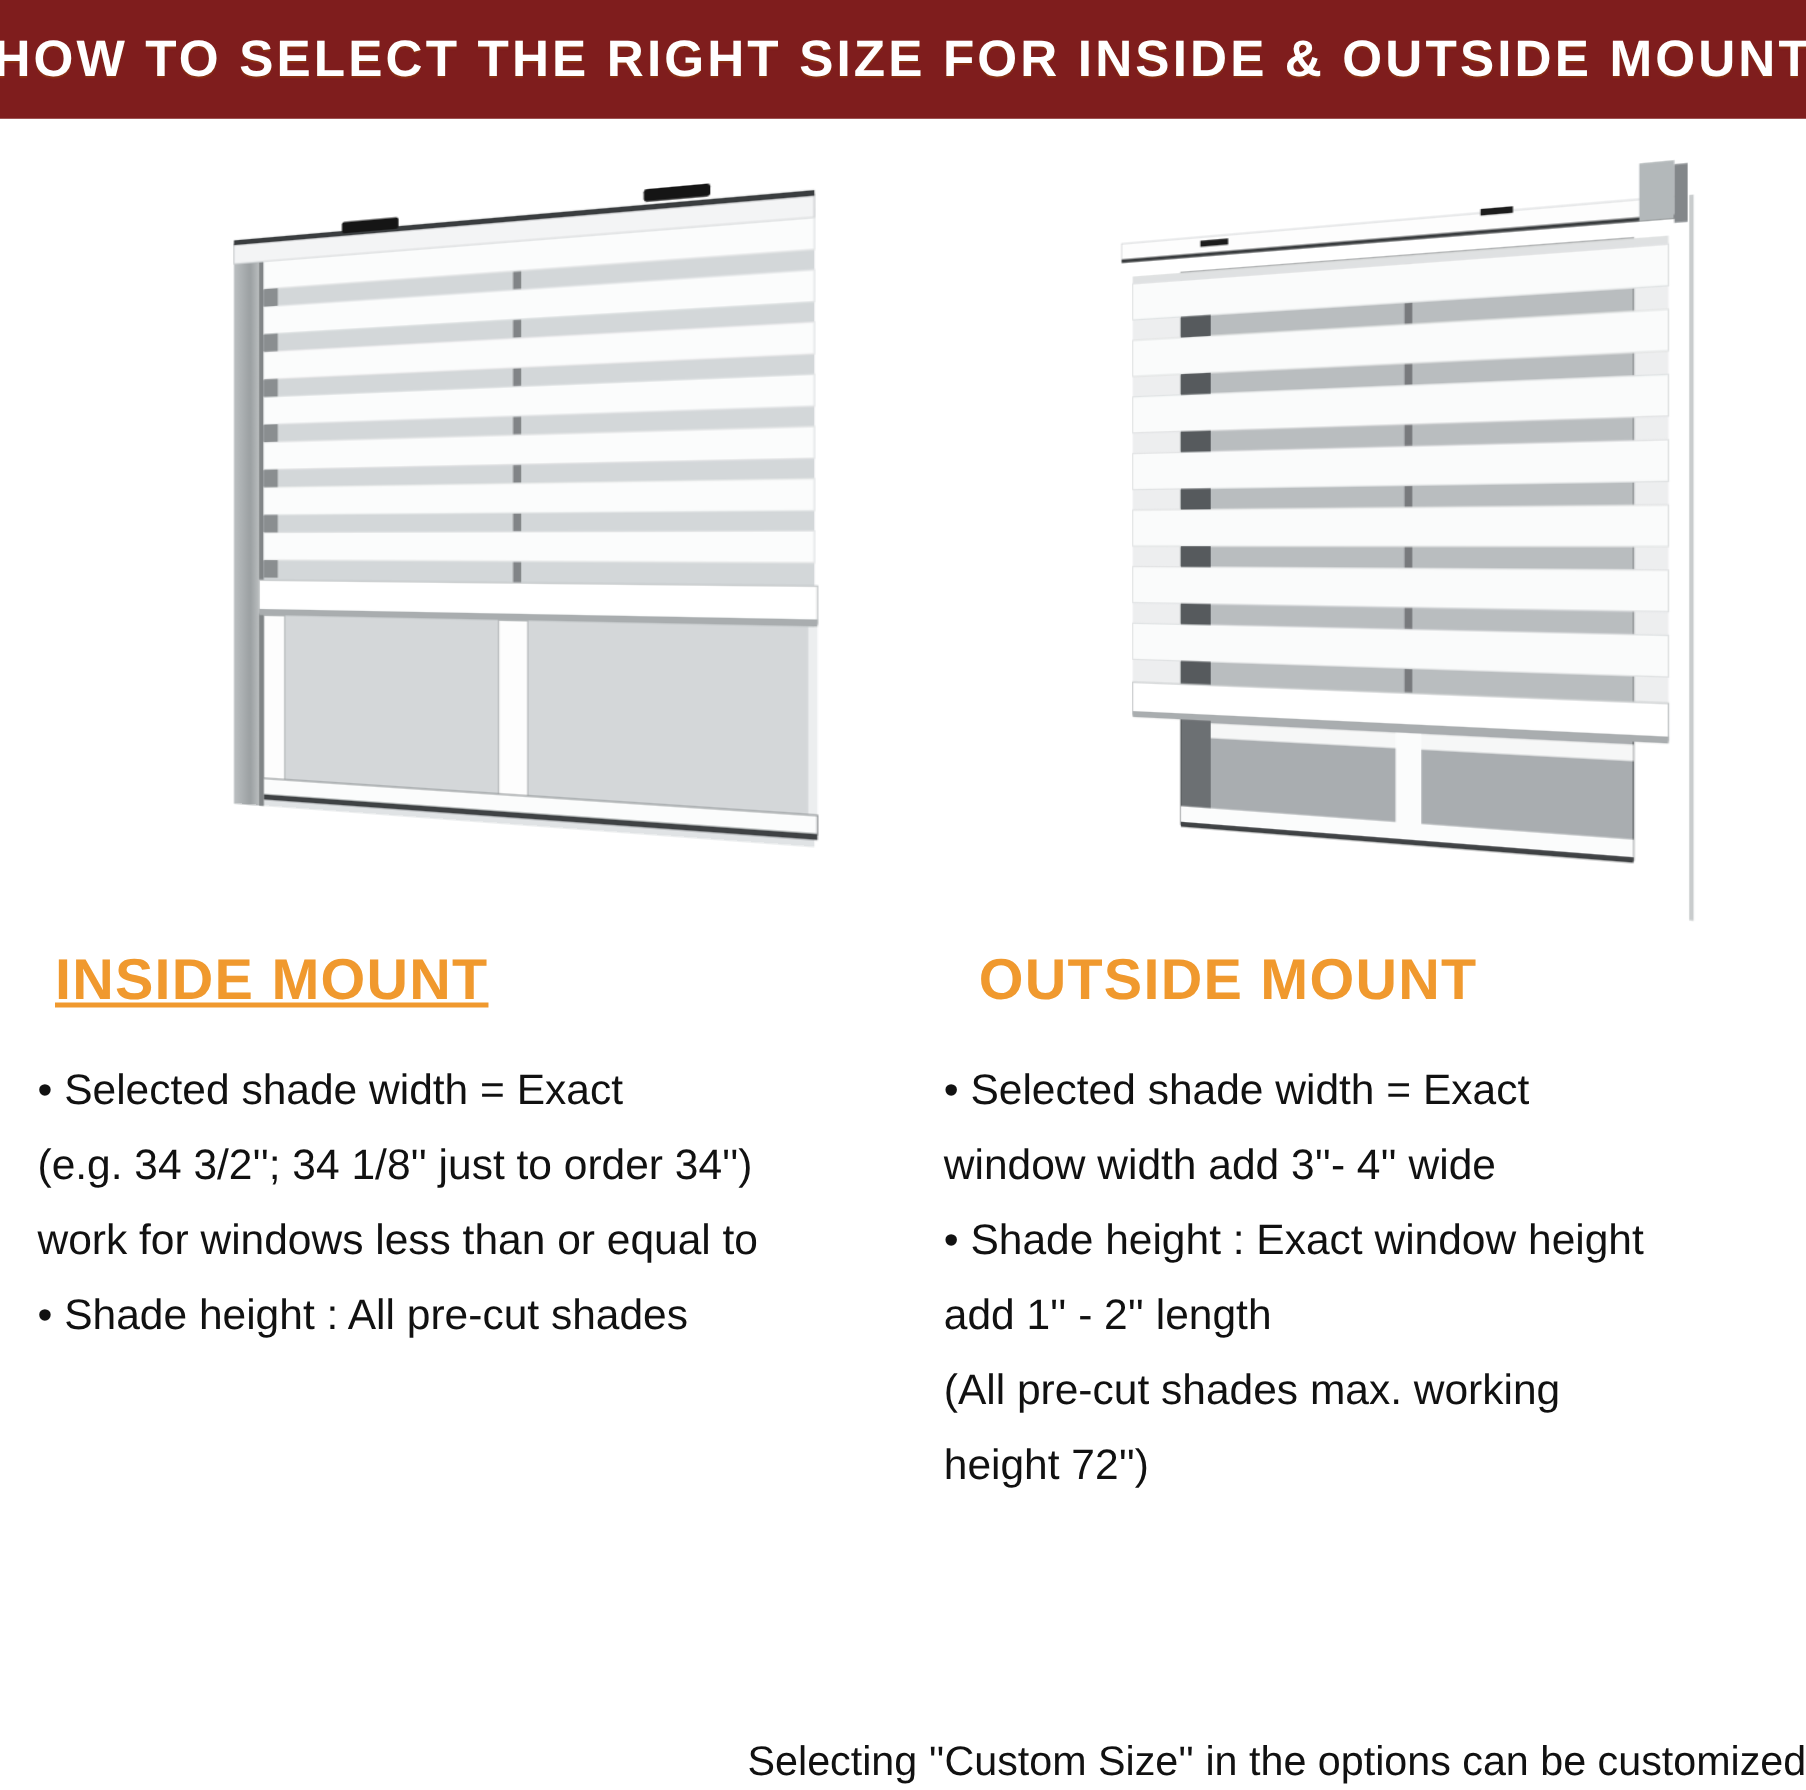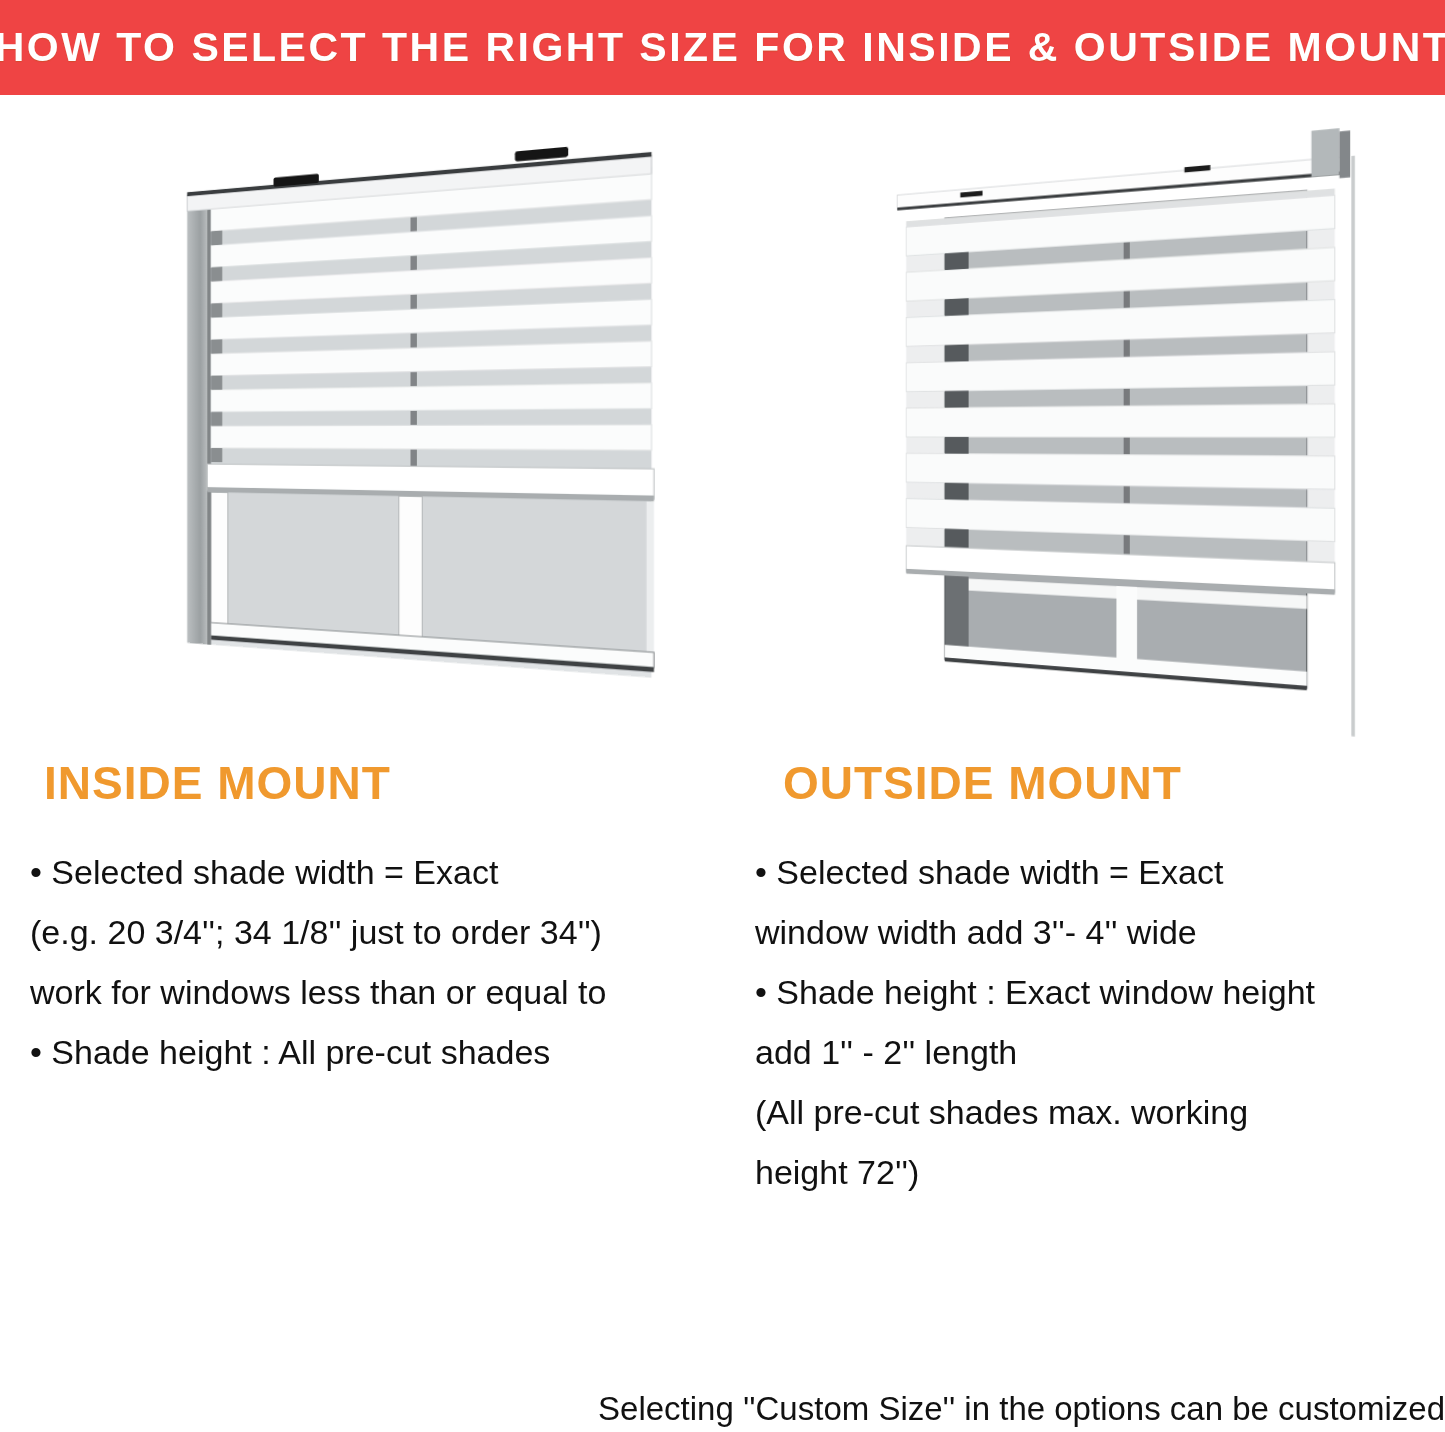--- a/index.html
+++ b/index.html
@@ -2,37 +2,37 @@
 <html><head>
 <meta charset="utf-8">
 <style>
   html,body{margin:0;padding:0;}
   body{
     width:1445px;height:1432px;position:relative;background:#ffffff;
     font-family:"Liberation Sans", sans-serif;overflow:hidden;
   }
   .banner{
     position:absolute;left:0;top:0;width:1445px;height:95px;
-    background:#ef4444;display:flex;align-items:center;justify-content:center;
+    background:#7f1d1d;display:flex;align-items:center;justify-content:center;
   }
   .banner-title{
     color:#ffffff;font-size:41px;font-weight:bold;letter-spacing:2.5px;
     white-space:nowrap;text-shadow:0 1px 1px rgba(160,90,0,0.35);
   }
   
   .persp{position:absolute;perspective:450px;}
   .persp svg{display:block;width:100%;height:100%;transform:rotateY(-8.5deg);}
   .persp-left{left:158px;top:150px;width:505px;height:568px;}
   .persp-right{left:866px;top:145px;width:505px;height:580px;}
 
   .mount-heading{
     position:absolute;font-size:46px;font-weight:bold;color:#F0992E;
     letter-spacing:1px;white-space:nowrap;
   }
-  .heading-inside{left:44px;top:756px;}
+  .heading-inside{left:44px;top:756px;text-decoration:underline;}
   .heading-outside{left:783px;top:756px;}
 
   .bullet-col{position:absolute;width:705px;}
   .col-left{left:30px;top:842px;}
   .col-right{left:755px;top:842px;}
   .line{
     font-size:34px;line-height:60px;color:#111111;white-space:nowrap;
   }
   .footer-note{
     position:absolute;left:0;top:1390px;width:1445px;text-align:right;
@@ -162,21 +162,21 @@
       <rect x="12" y="419" width="420" height="5" fill="#a9adaf"></rect>
     </g>
   </svg>
 </div>
 
 <div class="mount-heading heading-inside">INSIDE MOUNT</div>
 <div class="mount-heading heading-outside">OUTSIDE MOUNT</div>
 
 <div class="bullet-col col-left">
   <div class="line">• Selected shade width = Exact</div>
-  <div class="line">(e.g. 20 3/4''; 34 1/8'' just to order 34'')</div>
+  <div class="line">(e.g. 34 3/2''; 34 1/8'' just to order 34'')</div>
   <div class="line">work for windows less than or equal to</div>
   <div class="line">• Shade height : All pre-cut shades</div>
 </div>
 
 <div class="bullet-col col-right">
   <div class="line">• Selected shade width = Exact</div>
   <div class="line">window width add 3''- 4'' wide</div>
   <div class="line">• Shade height : Exact window height</div>
   <div class="line">add 1'' - 2'' length</div>
   <div class="line">(All pre-cut shades max. working</div>

